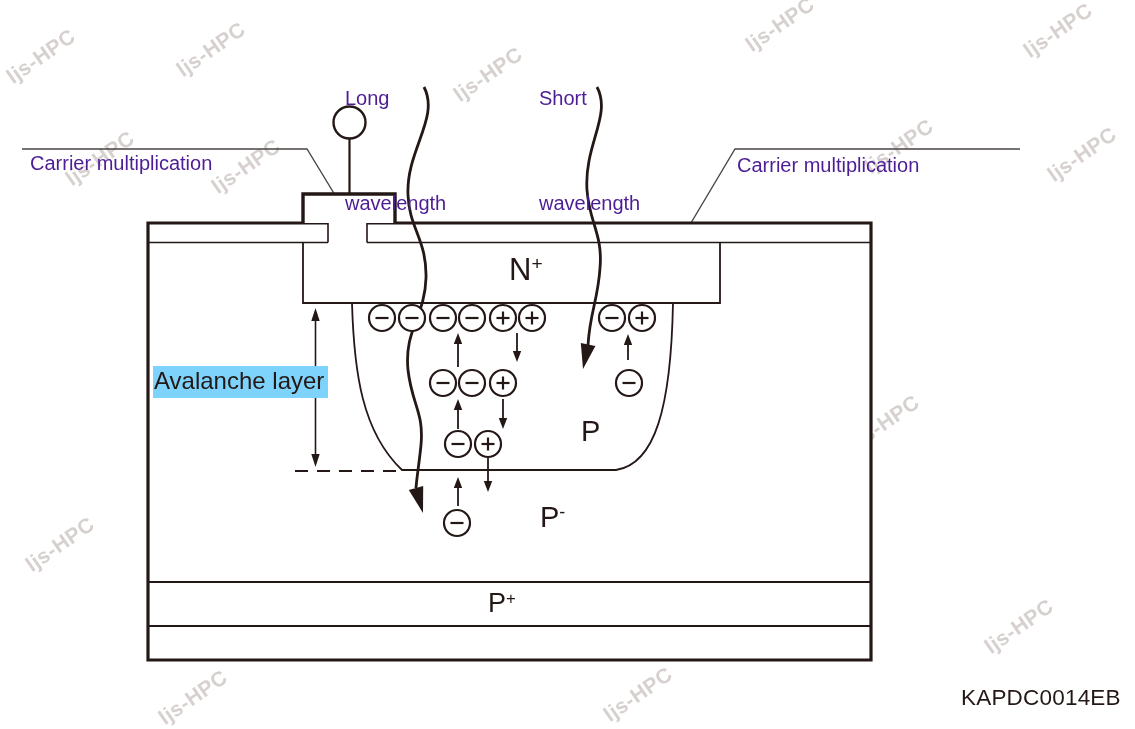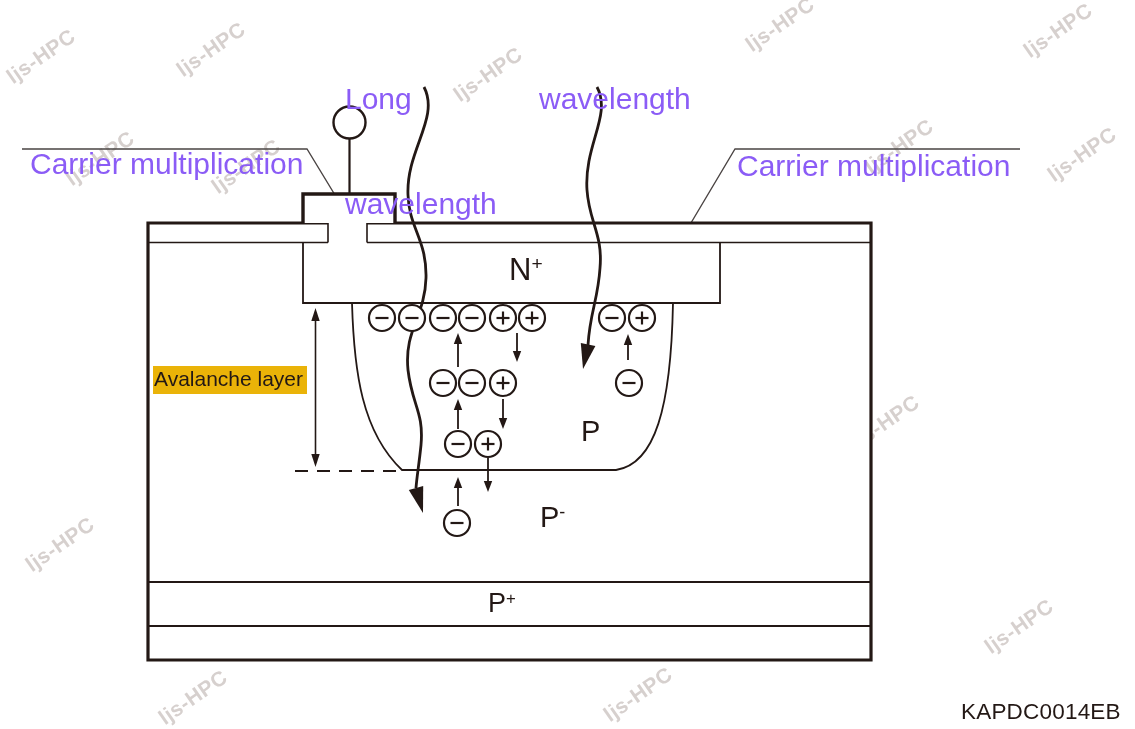--- a/index.html
+++ b/index.html
@@ -5,29 +5,29 @@
   html,body{margin:0;padding:0;background:#ffffff;}
   #stage{
     position:relative;
     width:1135px;height:729px;
     background:#ffffff;
     font-family:"Liberation Sans","DejaVu Sans",sans-serif;
     color:#231815;
     overflow:hidden;
   }
   #diagram-svg{position:absolute;left:0;top:0;}
-  .lbl{position:absolute;white-space:pre;line-height:35px;font-size:30px;color:#8b5cf6;}
+  .lbl{position:absolute;white-space:pre;line-height:35px;font-size:20px;color:#4c1d95;}
   .lbl .ln{display:block;}
   .region-lbl{position:absolute;font-size:29px;color:#231815;white-space:nowrap;}
   .region-lbl .sup{font-size:0.62em;position:relative;top:-0.5em;}
   #avalanche-label{
     position:absolute;left:153px;top:366px;
-    font-size:21px;background:#eab308;padding:1px 4px 3px 1px;
+    font-size:24px;background:#7dd3fc;padding:1px 4px 3px 1px;
   }
-  #part-number{position:absolute;left:961px;top:685px;font-size:22.5px;letter-spacing:0.2px;margin-top:14px;}
+  #part-number{position:absolute;left:961px;top:685px;font-size:22.5px;letter-spacing:0.2px;}
 </style>
 </head>
 <body>
 
 <div id="stage">
 
   <svg id="diagram-svg" width="1135" height="729" viewBox="0 0 1135 729">
 
     <g id="watermark-layer">
         <text transform="translate(45,62) rotate(-35)" fill="#cdc5c2" opacity="0.8" font-size="21" font-weight="600" letter-spacing="0.5" text-anchor="middle">ljs-HPC</text>
@@ -199,20 +199,21 @@
   <div class="lbl" style="left:737px;top:78px;">
     <span class="ln">Carrier multiplication</span>
   </div>
 
   <div class="lbl" style="left:345px;top:11px;">
     <span class="ln">Long</span>
     <span class="ln">wavelength</span>
   </div>
 
   <div class="lbl" style="left:539px;top:11px;">
+    <span class="ln">Short</span>
     <span class="ln">wavelength</span>
   </div>
 
   <div id="avalanche-label">
     <span>Avalanche layer</span>
   </div>
 
   <div class="region-lbl" style="left:509px;top:252px;font-size:31px;">
     <span>N</span><span class="sup">+</span>
   </div>

